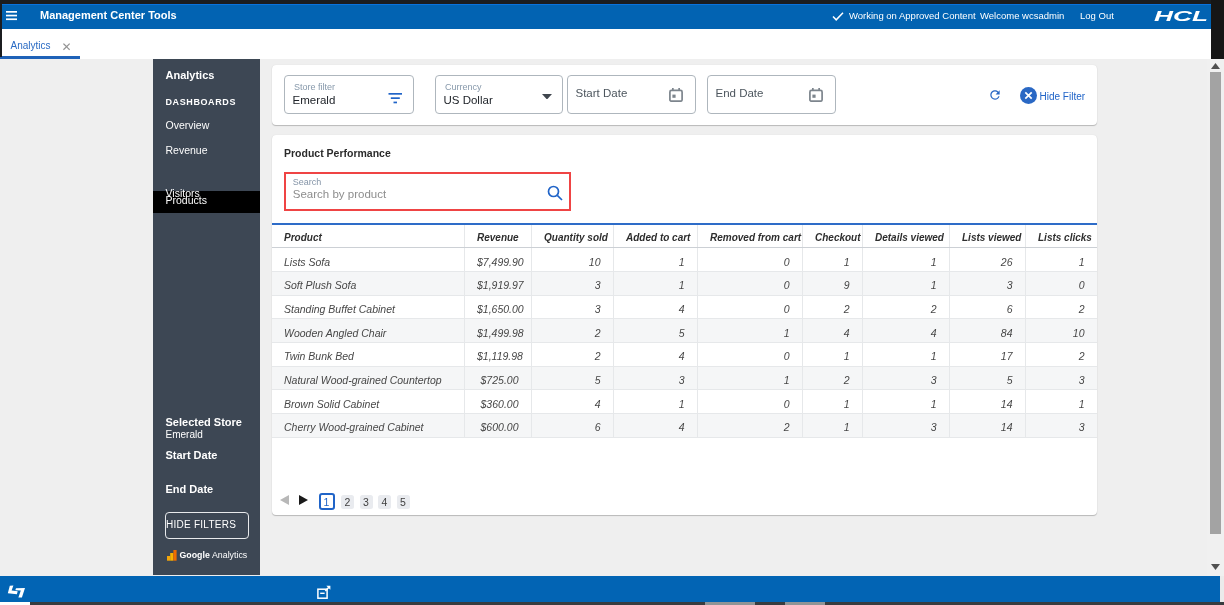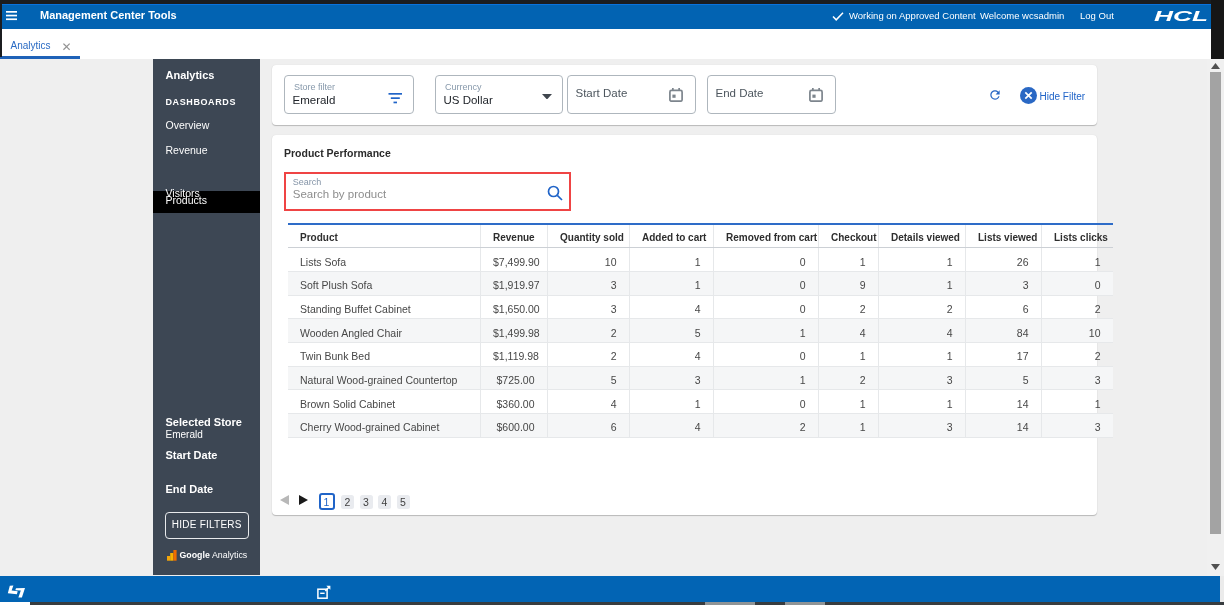--- a/index.html
+++ b/index.html
@@ -34,21 +34,21 @@
 
 #sidebar { left:153px; top:59px; width:107px; height:516px; background:#3d4754; color:#fff; }
 #sb-analytics { left:12.5px; top:10px; font-size:11px; font-weight:bold; }
 #sb-dash { left:12.5px; top:37.5px; font-size:9px; font-weight:bold; letter-spacing:.6px; }
 .sb-item { left:12.5px; font-size:10.5px; color:#fdfdfd; }
 #sb-sel { left:0px; top:132px; width:107px; height:22px; background:#000; }
 #sb-selstore { left:12.5px; top:357px; font-size:11px; font-weight:bold; }
 #sb-emerald { left:12.5px; top:370px; font-size:10px; }
 #sb-start { left:12.5px; top:390px; font-size:11px; font-weight:bold; }
 #sb-end { left:12.5px; top:424px; font-size:11px; font-weight:bold; }
-#sb-btn { left:12px; top:453px; width:83.5px; height:26.5px; border:1.4px solid #e8eaec; border-radius:4px; color:#fff; font-size:10px; text-align:center; line-height:23.5px; letter-spacing:.25px; }
+#sb-btn { left:12px; top:453px; width:83.5px; height:26.5px; border:1.4px solid #e8eaec; border-radius:4px; color:#fff; font-size:10px; text-align:left; line-height:23.5px; letter-spacing:.25px; }
 #sb-ga { left:14px; top:490px; }
 
 
 .card { background:#fff; border-radius:4px; box-shadow:0 1px 1px rgba(0,0,0,.22), 0 0 1px rgba(0,0,0,.12); }
 #fcard { left:271.5px; top:65px; width:825px; height:60px; }
 #pcard { left:271.5px; top:135px; width:825px; height:379.5px; }
 
 
 .fbox { position:absolute; border:1px solid #aeb6bd; border-radius:4px; background:#fff; }
 .flabel { position:absolute; left:9px; top:5.5px; font-size:9px; color:#8799ab; }
@@ -60,21 +60,21 @@
 .dateph { position:absolute; left:7.5px; top:11px; font-size:11.5px; color:#4d565e; }
 #hidefilter-text { position:absolute; left:768px; top:26px; font-size:10px; color:#2064c8; }
 
 
 #pp-title { position:absolute; left:12.5px; top:12px; font-size:10.5px; font-weight:bold; color:#2b2b2b; }
 #searchbox { position:absolute; left:12.5px; top:37px; width:287px; height:39px; border:2px solid #ef4444; border-radius:0; }
 #search-label { position:absolute; left:6.8px; top:2.8px; font-size:9px; color:#8494a7; }
 #search-ph { position:absolute; left:6.8px; top:14px; font-size:11.5px; color:#8d8d8d; }
 
 
-table { border-collapse:collapse; table-layout:fixed; width:825px; position:absolute; left:16px; top:87.5px; font-size:10.5px; }
+table { border-collapse:collapse; table-layout:fixed; width:825px; position:absolute; left:0; top:87.5px; font-size:10.5px;font-style:italic; }
 thead th { border-top:2px solid #2e6cc8; border-bottom:1px solid #ccd0d5; border-right:1px solid #e6e8ea; font-weight:bold; font-size:10px; color:#2e2e2e; height:24.2px; padding:3px 1px 0 12.5px; text-align:left; white-space:nowrap; overflow:hidden; }
 thead th:last-child { border-right:none; }
 tbody td { border-bottom:1px solid #e6e8ea; border-right:1px solid #e6e8ea; color:#474747; height:23.7px; padding:4px 12px 0 12.5px; text-align:right; white-space:nowrap; overflow:hidden; }
 tbody td:first-child { text-align:left; }
 tbody td:last-child { border-right:none; }
 tbody tr:nth-child(even) { background:#f5f6f7; }
 
 
 #pag { position:absolute; left:0; top:349px; width:825px; height:30px; }
 .pgbox { position:absolute; font-size:10.5px; text-align:center; }

